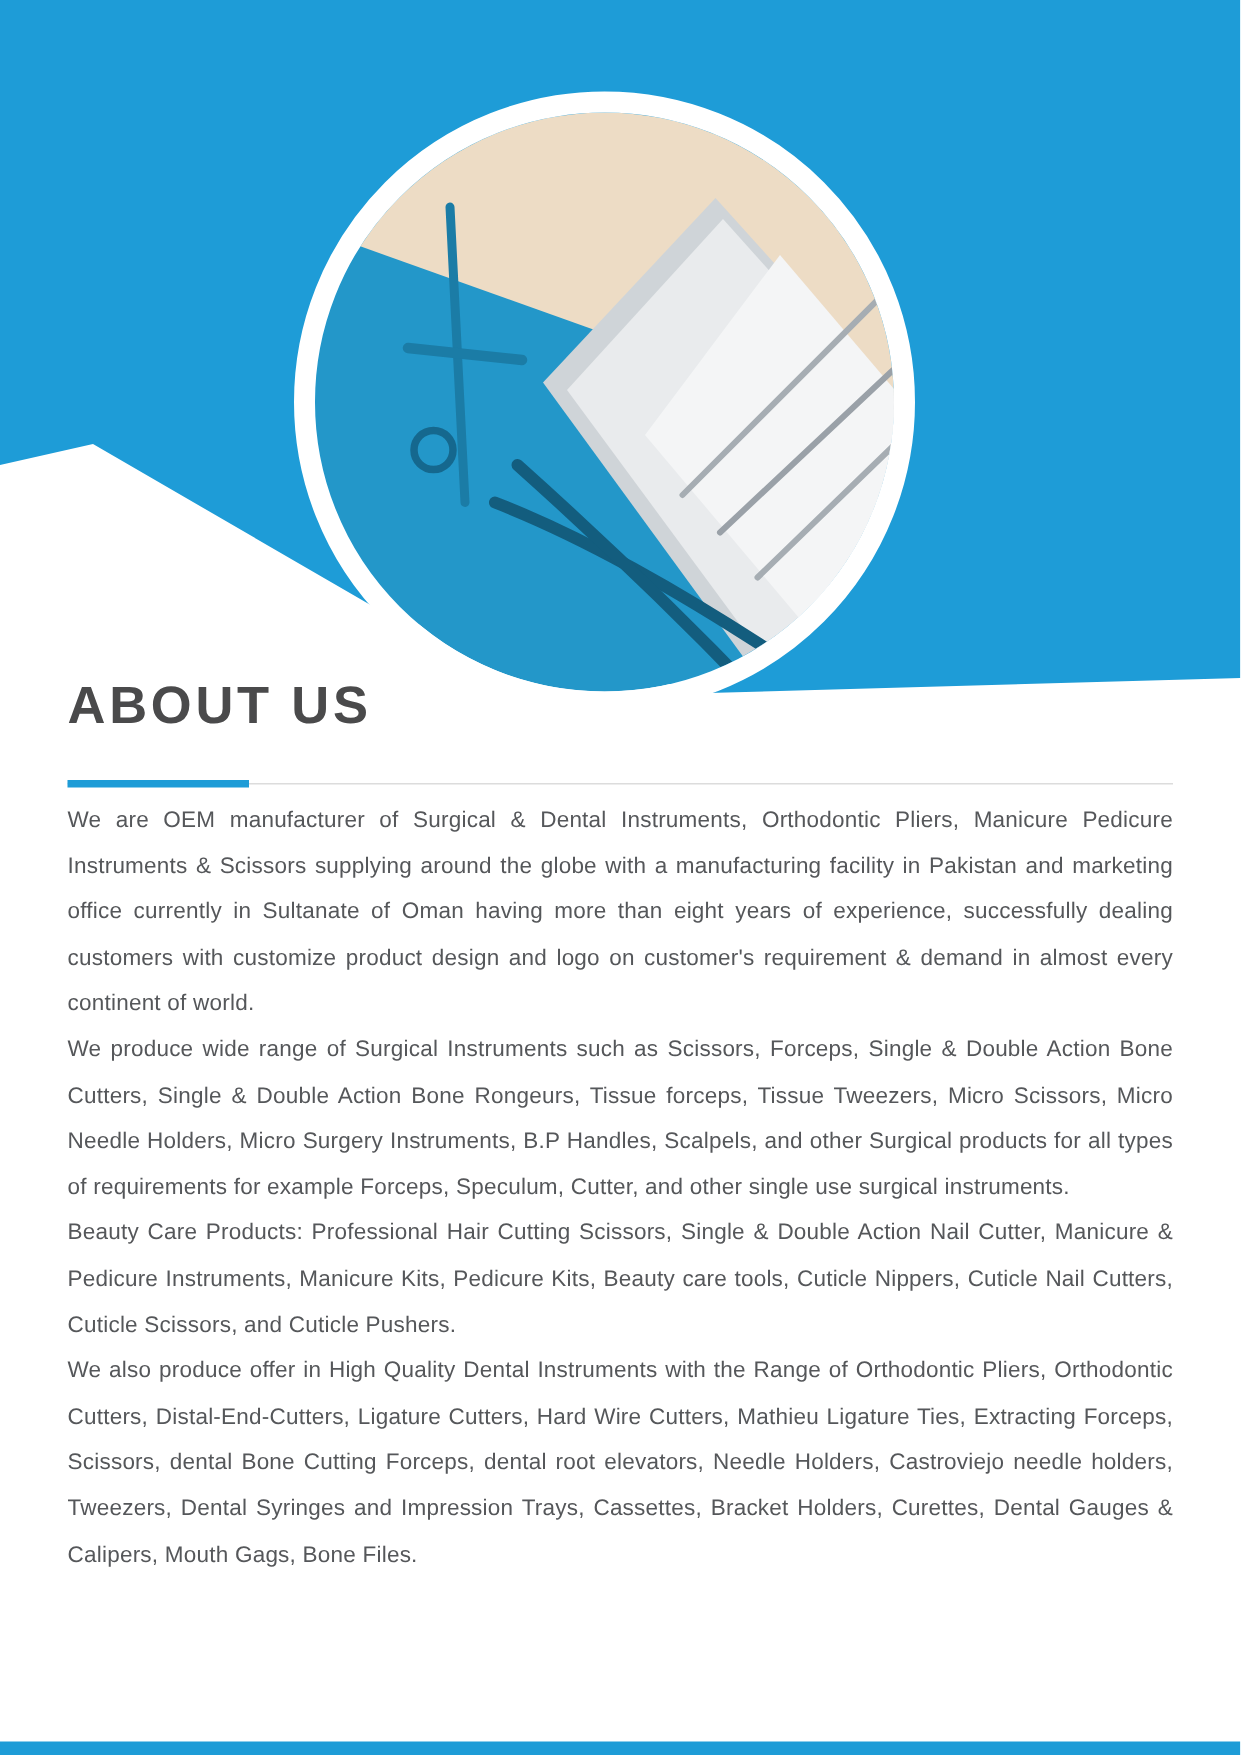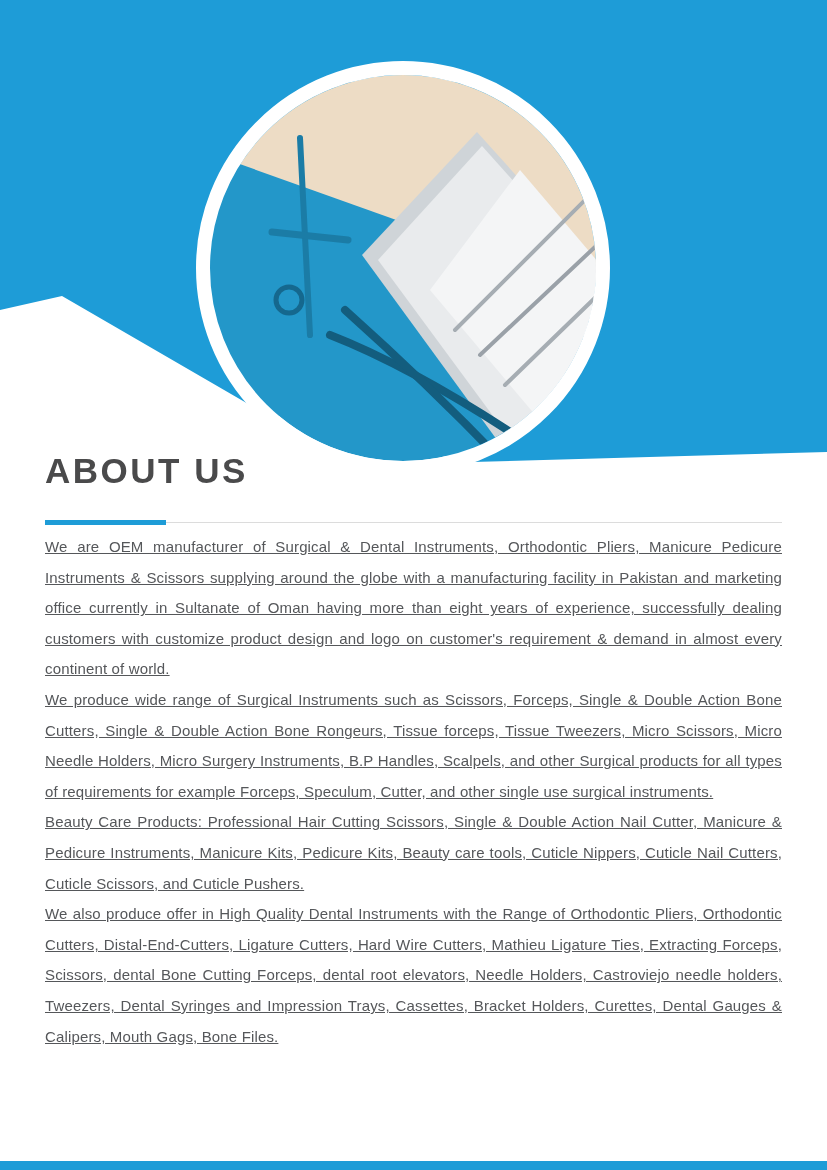--- a/index.html
+++ b/index.html
@@ -42,21 +42,20 @@
     background:var(--accent);
   }
   .paragraphs{margin-top:9px;}
   .paragraphs p{
     margin:0;
     font-size:15px;
     line-height:30.6px;
     letter-spacing:0.15px;
     color:var(--body-color);
     text-align:justify;
-    text-decoration:underline;
   }
   .footer-bar{
     position:absolute;
     left:0;bottom:0;
     width:100%;height:9px;
     background:var(--accent);
   }
 </style>
 </head>
 <body>

